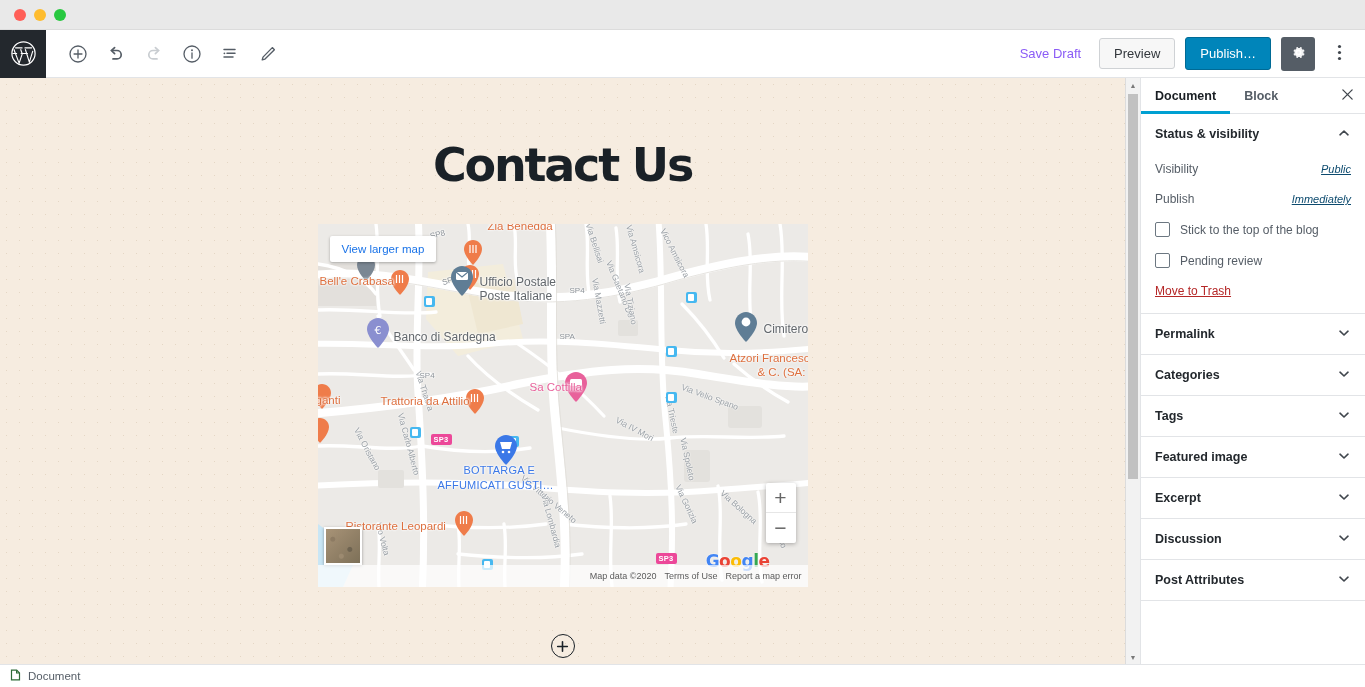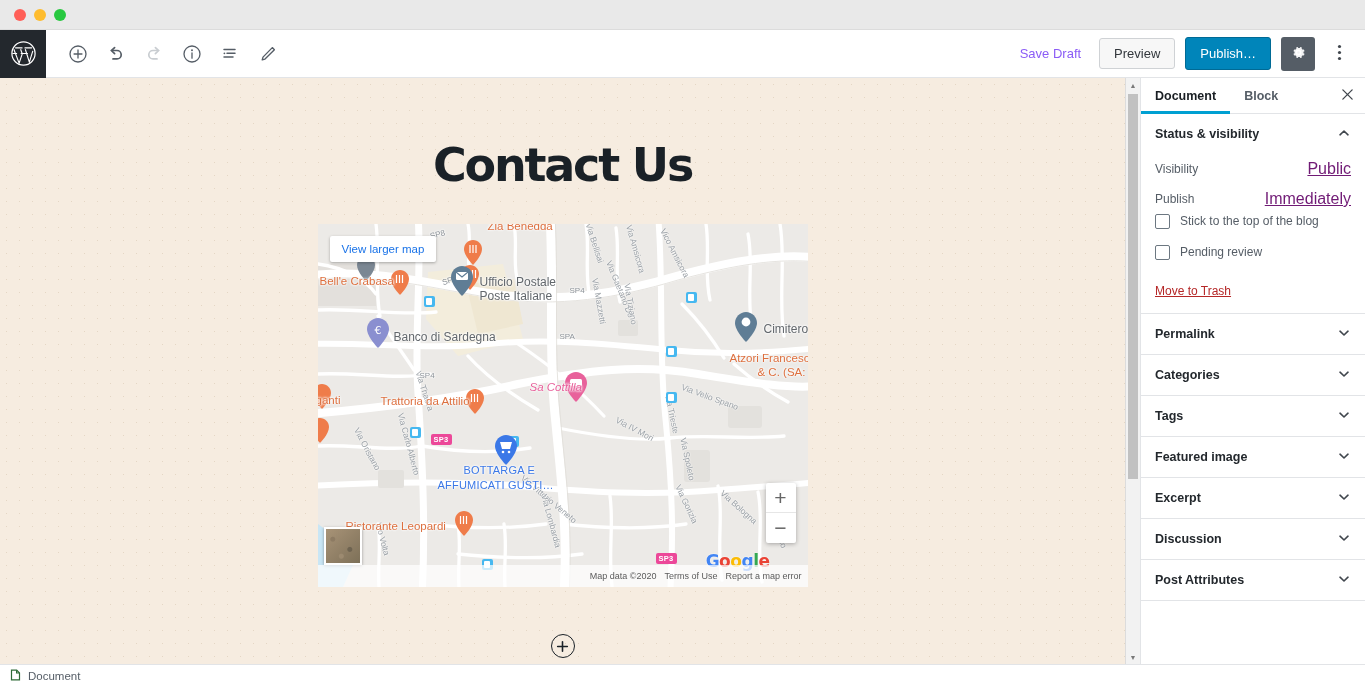--- a/index.html
+++ b/index.html
@@ -277,25 +277,25 @@
     font-size: 12.5px; font-weight: 600; color: #23282d;
   }
   .panel-head .chev { margin-left: auto; color: #40464d; }
   .panel-body { padding: 0 14px 14px; }
   .row {
     display: flex; align-items: center;
     height: 30px;
     font-size: 12px; color: #555d66;
   }
   .row a {
-    margin-left: auto; color: #701a75;
-    text-decoration: underline; cursor: pointer; font-size: 16px;
+    margin-left: auto; color: #0c4a6e;
+    text-decoration: underline; cursor: pointer; font-size: 11px; font-style: italic;
   }
   .chk-row {
-    display: flex; gap: 10px;
+    display: flex; align-items: center; gap: 10px;
     height: 31px; font-size: 12px; color: #555d66; cursor: pointer;
   }
   .chk {
     width: 15px; height: 15px;
     border: 1.6px solid #6c7781; border-radius: 2px;
     background: #fff; flex: 0 0 15px;
   }
   .trash {
     display: inline-block; margin-top: 8px;
     color: #b52727; font-size: 12px;
@@ -551,21 +551,21 @@
 
         <div>
           <div class="map-label lbl-poi" style="left:170px;top:-4px;">Zia Benedda</div>
           <div class="map-label lbl-poi" style="left:2px;top:51px;">Bell'e Crabasa</div>
           <div class="map-label lbl-gray" style="left:162px;top:51px;">Ufficio Postale</div>
           <div class="map-label lbl-gray" style="left:162px;top:65px;">Poste Italiane</div>
           <div class="map-label lbl-gray" style="left:76px;top:106px;">Banco di Sardegna</div>
           <div class="map-label lbl-gray" style="left:446px;top:98px;">Cimitero,</div>
           <div class="map-label lbl-poi" style="left:412px;top:128px;">Atzori Francesc</div>
           <div class="map-label lbl-poi" style="left:440px;top:142px;">&amp; C. (SA:</div>
-          <div class="map-label lbl-pink" style="left:212px;top:157px;font-style:italic;">Sa Cottilla</div>
+          <div class="map-label lbl-pink" style="left:212px;top:157px;">Sa Cottilla</div>
           <div class="map-label lbl-poi" style="left:-2px;top:170px;">ganti</div>
           <div class="map-label lbl-poi" style="left:63px;top:171px;">Trattoria da Attilio</div>
           <div class="map-label lbl-blue" style="left:146px;top:240px;">BOTTARGA E</div>
           <div class="map-label lbl-blue" style="left:120px;top:255px;">AFFUMICATI GUSTI…</div>
           <div class="map-label lbl-poi" style="left:28px;top:296px;">Ristorante Leopardi</div>
         </div>
 
         <div class="view-larger">View larger map</div>
 
         <div class="map-zoom">

